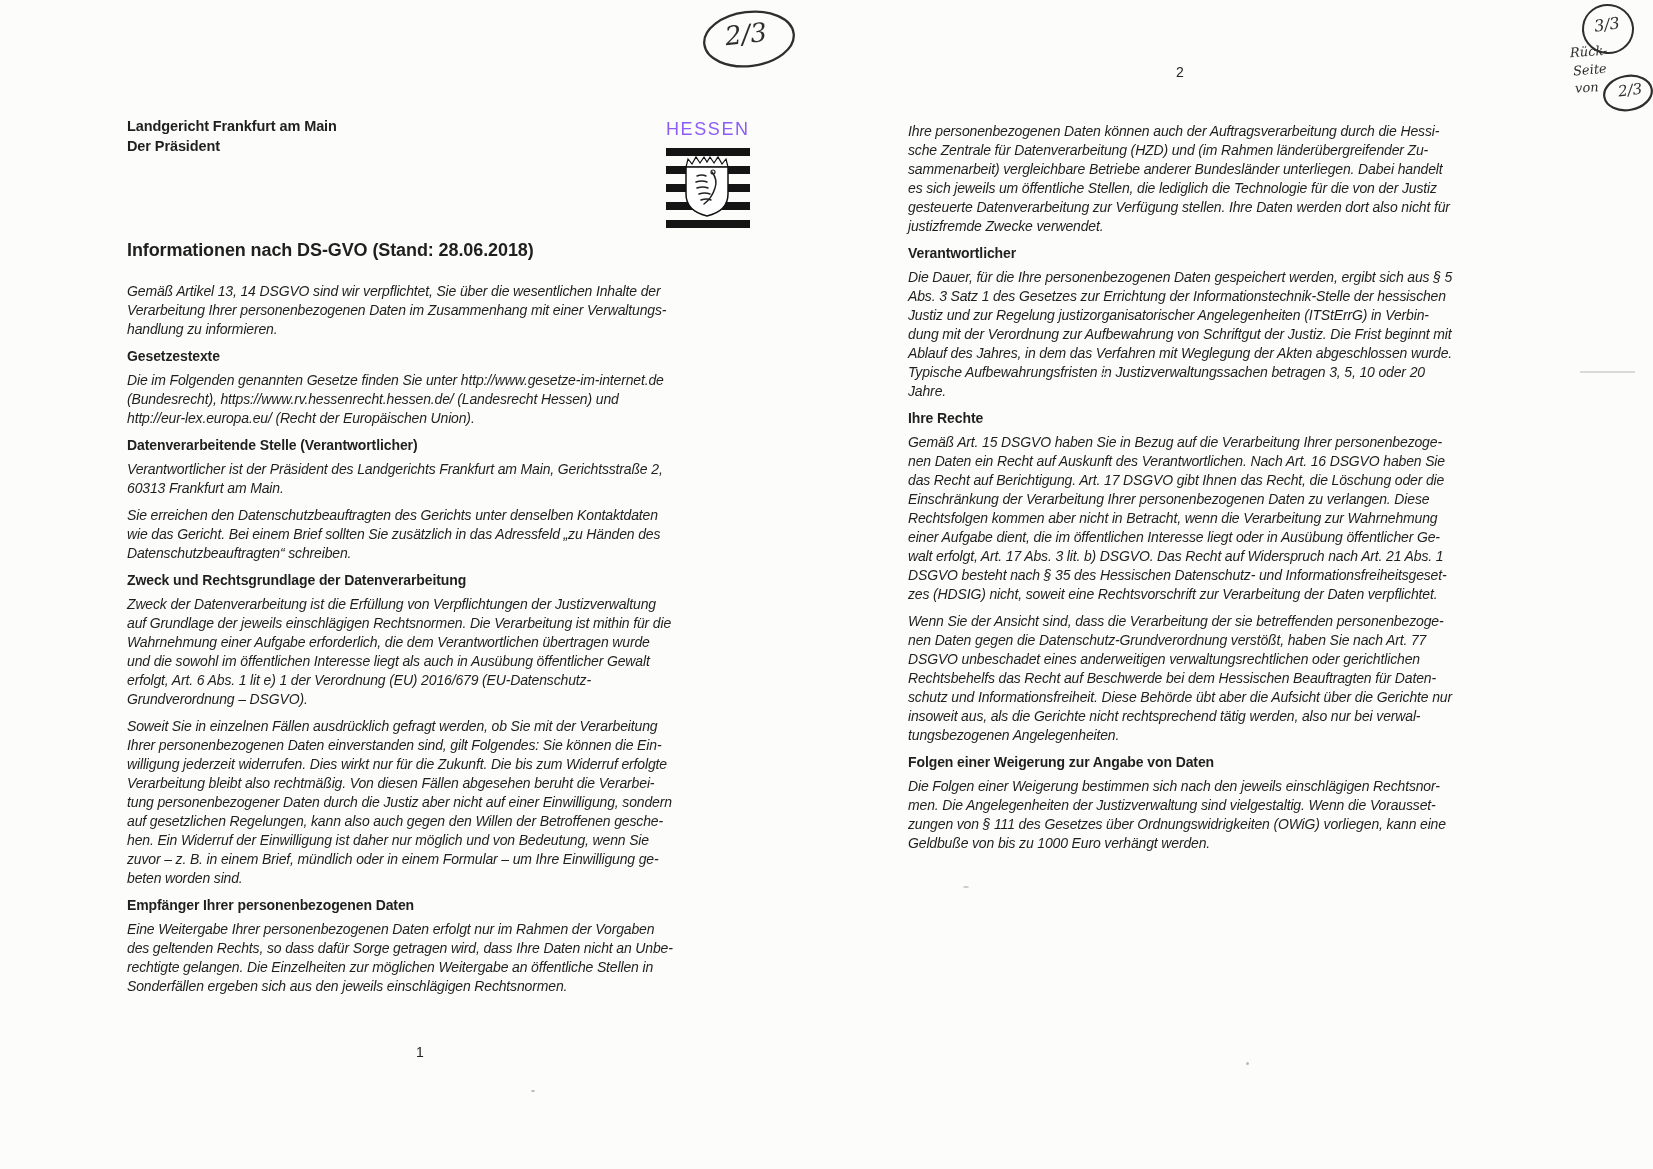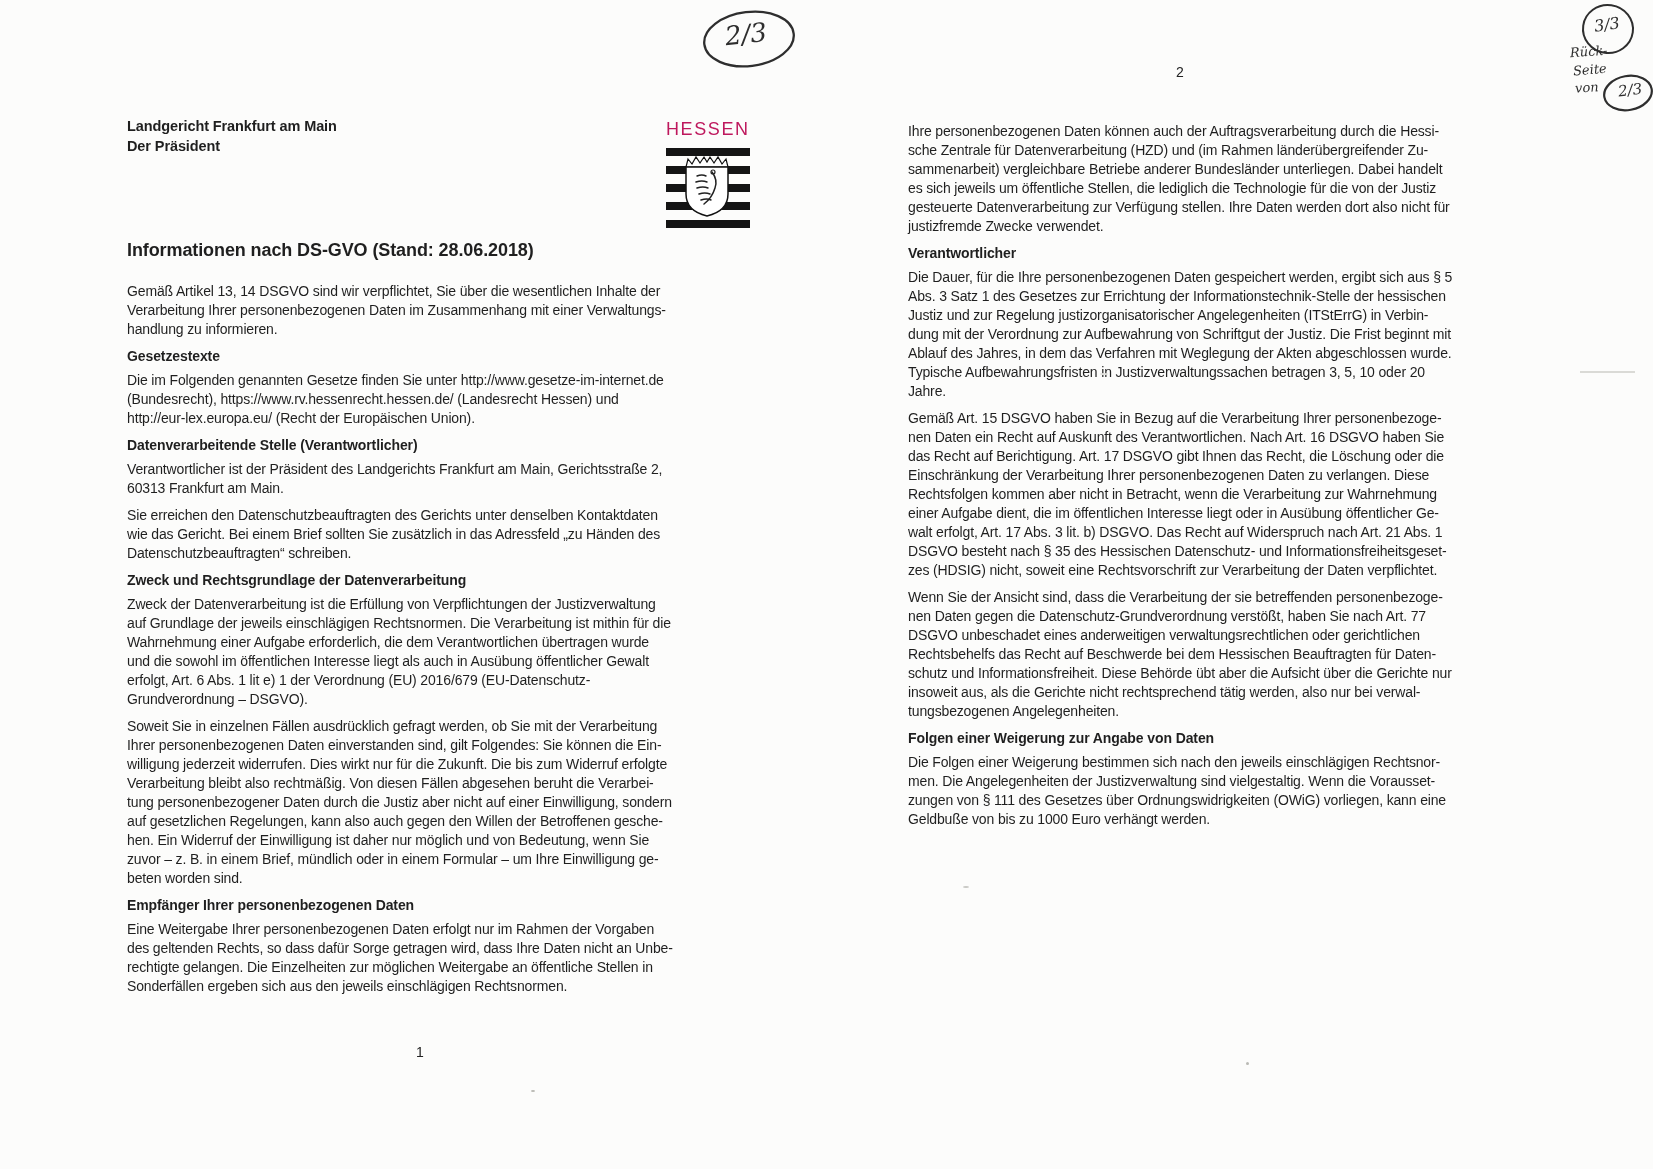--- a/index.html
+++ b/index.html
@@ -7,28 +7,28 @@
     position:relative;width:1653px;height:1169px;overflow:hidden;
     background:#fcfcfb;color:#1f1f1f;
     font-family:"Liberation Sans",sans-serif;
   }
   
   .sender{position:absolute;left:127px;top:116px;font-weight:bold;font-size:14.5px;line-height:20px;letter-spacing:-0.1px;}
   .doc-title{position:absolute;left:127px;top:228px;font-size:18px;font-weight:bold;letter-spacing:-0.1px;}
   .flow{position:absolute;width:590px;}
   .flow-left{left:127px;top:282px;}
   .flow-right{left:908px;top:122px;}
-  p.body{white-space:pre;font-size:14px;line-height:19px;letter-spacing:-0.15px;margin:0 0 8px;}
+  p.body{white-space:pre;font-size:14px;line-height:19px;letter-spacing:-0.15px;margin:0 0 8px;font-style:italic;}
   h2.shead{font-size:14px;line-height:19px;font-weight:bold;margin:0 0 5px;letter-spacing:-0.1px;}
   .pagenum{position:absolute;font-size:14px;color:#222;}
   .pn1{left:416px;top:1044px;}
   .pn2{left:1176px;top:64px;}
   
   .logo{position:absolute;left:666px;top:119px;width:84px;}
-  .logo-text{font-size:18px;letter-spacing:1.6px;color:#be185d;font-weight:400;}
+  .logo-text{font-size:18px;letter-spacing:1.6px;color:#8b5cf6;font-weight:400;}
   .stripes{position:relative;margin-top:8px;height:80px;
     background:repeating-linear-gradient(to bottom,#141414 0 8px,rgba(0,0,0,0) 8px 18px);}
   .shield{position:absolute;left:15px;top:6px;}
   
   .annot{position:absolute;color:#2e2e2e;}
   .annot svg{position:absolute;left:0;top:0;overflow:visible;}
   .hand{font-family:"DejaVu Serif",serif;font-style:italic;color:#2e2e2e;position:absolute;white-space:nowrap;}
   .annot-center{left:695px;top:3px;width:108px;height:72px;}
   .annot-center .hand{left:30px;top:16px;font-size:26px;transform:rotate(-6deg);}
   .annot-corner{left:1558px;top:2px;width:95px;height:112px;}
@@ -146,20 +146,21 @@
 
     <h2 class="shead">Verantwortlicher</h2>
     <p class="body">Die Dauer, für die Ihre personenbezogenen Daten gespeichert werden, ergibt sich aus § 5
 Abs. 3 Satz 1 des Gesetzes zur Errichtung der Informationstechnik-Stelle der hessischen
 Justiz und zur Regelung justizorganisatorischer Angelegenheiten (ITStErrG) in Verbin-
 dung mit der Verordnung zur Aufbewahrung von Schriftgut der Justiz. Die Frist beginnt mit
 Ablauf des Jahres, in dem das Verfahren mit Weglegung der Akten abgeschlossen wurde.
 Typische Aufbewahrungsfristen in Justizverwaltungssachen betragen 3, 5, 10 oder 20
 Jahre.</p>
 
+    <h2 class="shead">Ihre Rechte</h2>
     <p class="body">Gemäß Art. 15 DSGVO haben Sie in Bezug auf die Verarbeitung Ihrer personenbezoge-
 nen Daten ein Recht auf Auskunft des Verantwortlichen. Nach Art. 16 DSGVO haben Sie
 das Recht auf Berichtigung. Art. 17 DSGVO gibt Ihnen das Recht, die Löschung oder die
 Einschränkung der Verarbeitung Ihrer personenbezogenen Daten zu verlangen. Diese
 Rechtsfolgen kommen aber nicht in Betracht, wenn die Verarbeitung zur Wahrnehmung
 einer Aufgabe dient, die im öffentlichen Interesse liegt oder in Ausübung öffentlicher Ge-
 walt erfolgt, Art. 17 Abs. 3 lit. b) DSGVO. Das Recht auf Widerspruch nach Art. 21 Abs. 1
 DSGVO besteht nach § 35 des Hessischen Datenschutz- und Informationsfreiheitsgeset-
 zes (HDSIG) nicht, soweit eine Rechtsvorschrift zur Verarbeitung der Daten verpflichtet.</p>
     <p class="body">Wenn Sie der Ansicht sind, dass die Verarbeitung der sie betreffenden personenbezoge-

